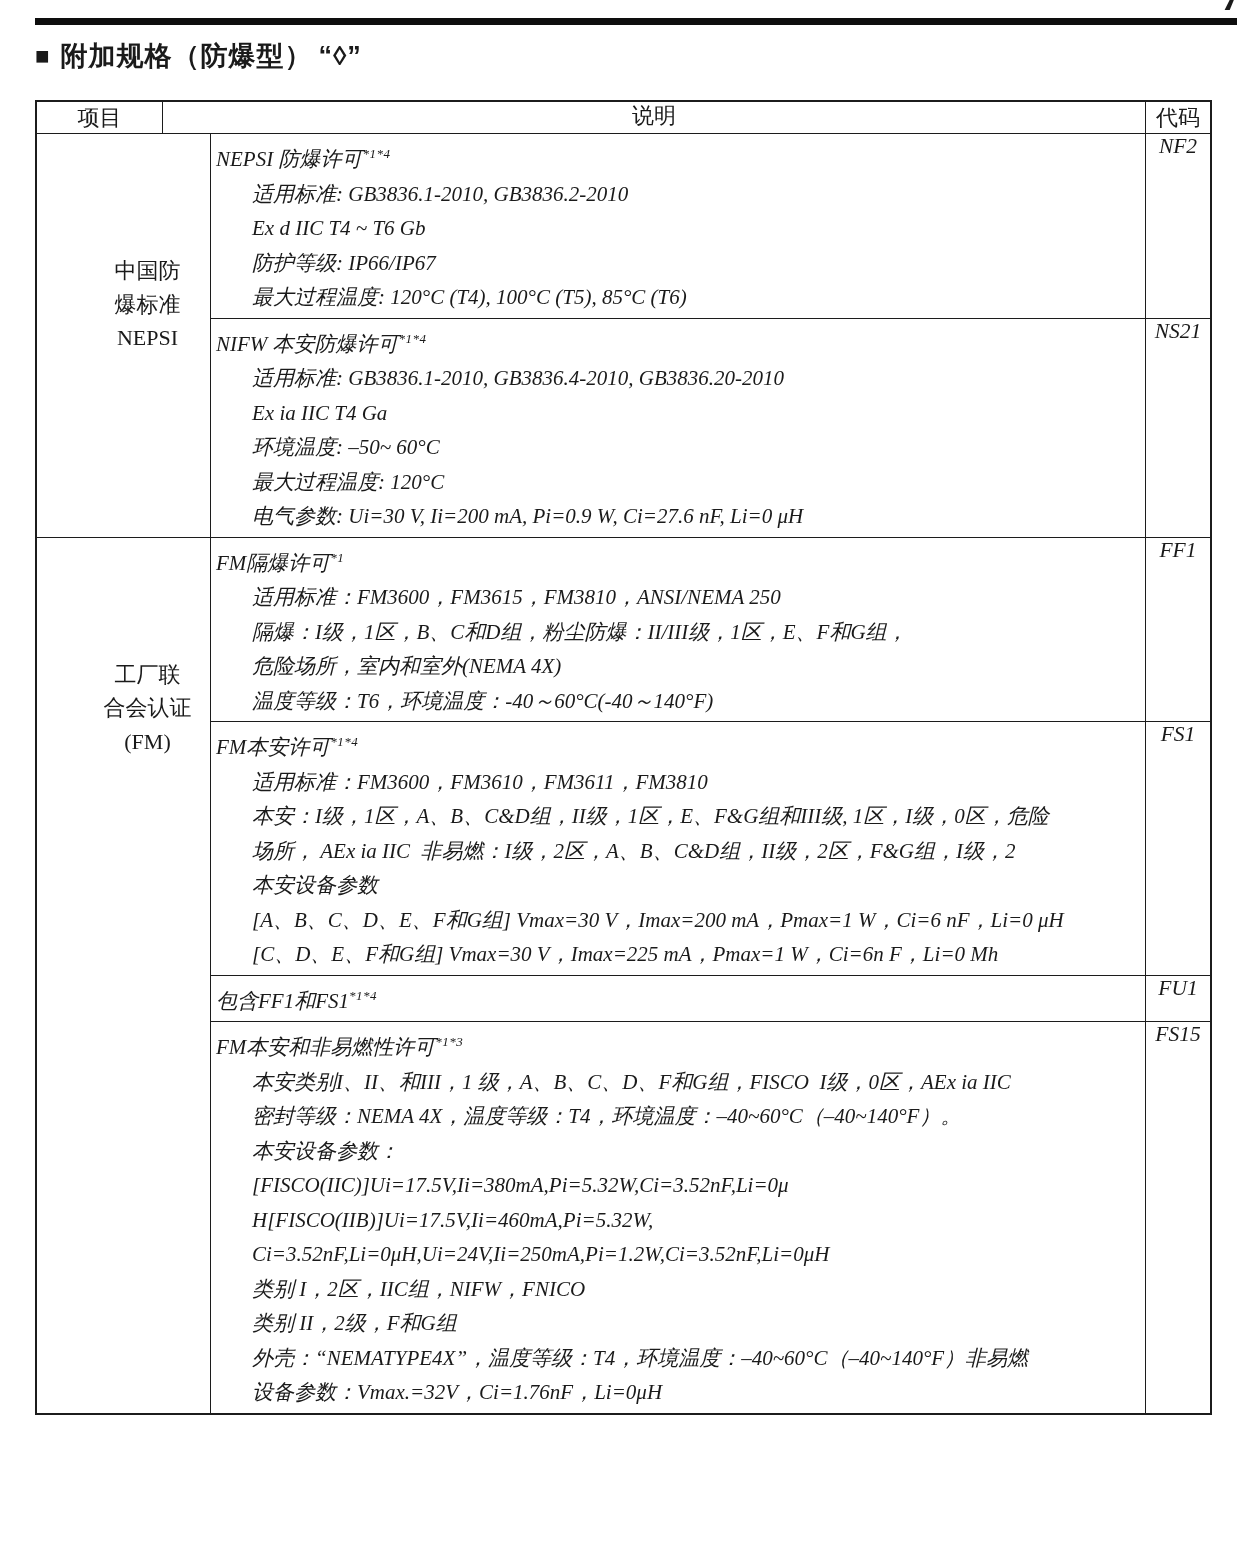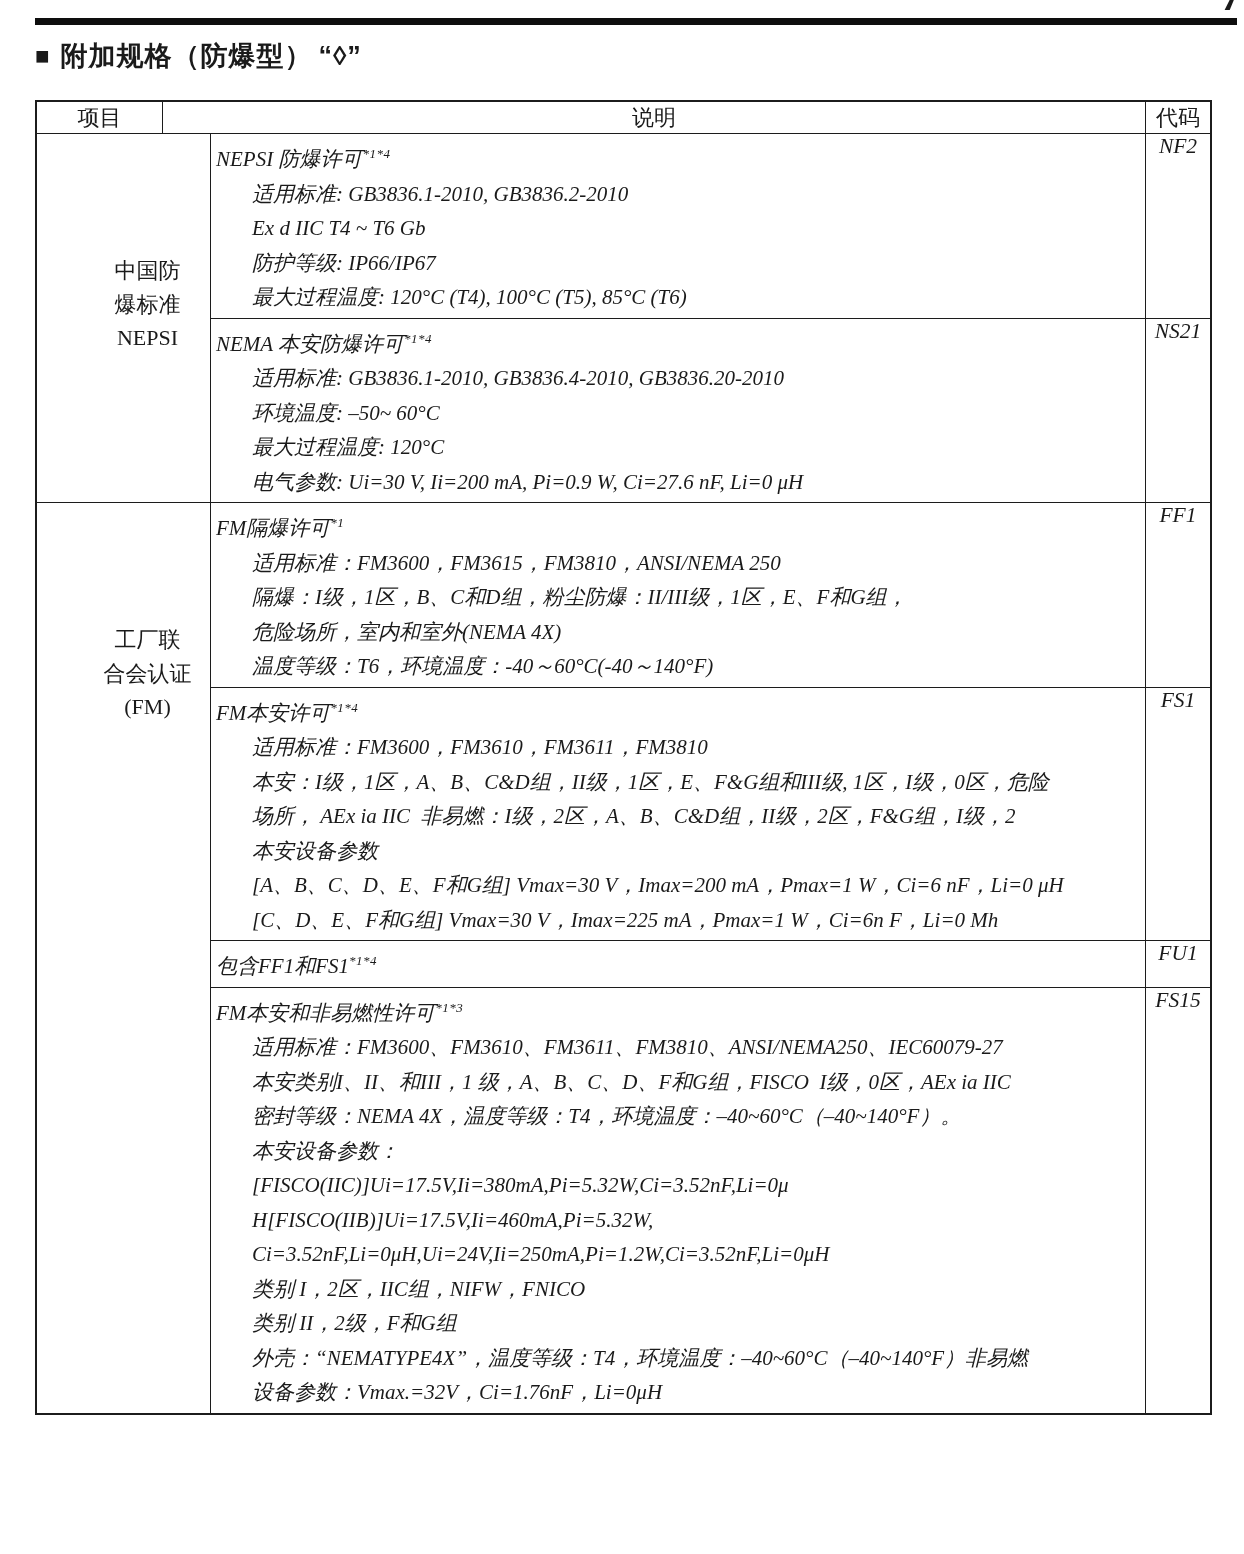--- a/index.html
+++ b/index.html
@@ -17,21 +17,21 @@
   .sec-title .marker{font-size:24px;margin-right:10px;line-height:1;}
   .sec-title .suffix{margin-left:6px;}
 
   
   .spec-table{position:absolute;left:35px;top:100px;width:1177px;border:2.5px solid #1c1c1c;box-sizing:border-box;}
   .thead{display:flex;border-bottom:1.5px solid #1c1c1c;}
   .th{font-size:22px;line-height:31px;height:31px;text-align:center;box-sizing:border-box;}
   .w-item{width:126px;}
   .w-code{width:64px;}
   .b-right{border-right:1.5px solid #1c1c1c;}
-  .grow{flex:1;}
+  .grow{flex:1;font-family:Liberation Mono, monospace;}
 
   .group{display:flex;}
   .group + .group{border-top:1.5px solid #1c1c1c;}
   .group-item{width:126px;border-right:1.5px solid #1c1c1c;box-sizing:border-box;
     text-align:center;padding-top:120px;font-size:22px;line-height:33.5px;margin-left:48px;}
   .rows{flex:1;display:flex;flex-direction:column;font-style:italic;}
   .row{display:flex;}
   .row + .row{border-top:1.5px solid #1c1c1c;}
   .desc{flex:1;border-right:1.5px solid #1c1c1c;padding:3px 6px 3px 5px;box-sizing:border-box;}
   .line{font-size:21px;line-height:34.5px;white-space:pre-wrap;}
@@ -77,22 +77,23 @@
                 <div class="line ind"><span>Ex d IIC T4 ~ T6 Gb</span></div>
                 <div class="line ind"><span>防护等级: IP66/IP67</span></div>
                 <div class="line ind"><span>最大过程温度: 120°C (T4), 100°C (T5), 85°C (T6)</span></div>
               </div>
               <div class="code">
                 <span>NF2</span>
               </div>
             </div>
             <div class="row">
               <div class="desc">
-                <div class="line"><span>NEMA 本安防爆许可</span><sup>*1*4</sup></div>
+                <div class="line"><span>NIFW 本安防爆许可</span><sup>*1*4</sup></div>
                 <div class="line ind"><span>适用标准: GB3836.1-2010, GB3836.4-2010, GB3836.20-2010</span></div>
+                <div class="line ind"><span>Ex ia IIC T4 Ga</span></div>
                 <div class="line ind"><span>环境温度: –50~ 60°C</span></div>
                 <div class="line ind"><span>最大过程温度: 120°C</span></div>
                 <div class="line ind"><span>电气参数: Ui=30 V, Ii=200 mA, Pi=0.9 W, Ci=27.6 nF, Li=0 μH</span></div>
               </div>
               <div class="code">
                 <span>NS21</span>
               </div>
             </div>
           </div>
         </div>
@@ -133,21 +134,20 @@
               <div class="desc">
                 <div class="line"><span>包含FF1和FS1</span><sup>*1*4</sup></div>
               </div>
               <div class="code">
                 <span>FU1</span>
               </div>
             </div>
             <div class="row">
               <div class="desc">
                 <div class="line"><span>FM本安和非易燃性许可</span><sup>*1*3</sup></div>
-                <div class="line ind"><span>适用标准：FM3600、FM3610、FM3611、FM3810、ANSI/NEMA250、IEC60079-27</span></div>
                 <div class="line ind"><span>本安类别I、II、和III，1 级，A、B、C、D、F和G组，FISCO  I级，0区，AEx ia IIC</span></div>
                 <div class="line ind"><span>密封等级：NEMA 4X，温度等级：T4，环境温度：–40~60°C（–40~140°F）。</span></div>
                 <div class="line ind"><span>本安设备参数：</span></div>
                 <div class="line ind"><span>[FISCO(IIC)]Ui=17.5V,Ii=380mA,Pi=5.32W,Ci=3.52nF,Li=0μ</span></div>
                 <div class="line ind"><span>H[FISCO(IIB)]Ui=17.5V,Ii=460mA,Pi=5.32W,</span></div>
                 <div class="line ind"><span>Ci=3.52nF,Li=0μH,Ui=24V,Ii=250mA,Pi=1.2W,Ci=3.52nF,Li=0μH</span></div>
                 <div class="line ind"><span>类别 I，2区，IIC组，NIFW，FNICO</span></div>
                 <div class="line ind"><span>类别 II，2级，F和G组</span></div>
                 <div class="line ind"><span>外壳：“NEMATYPE4X”，温度等级：T4，环境温度：–40~60°C（–40~140°F）非易燃</span></div>
                 <div class="line ind"><span>设备参数：Vmax.=32V，Ci=1.76nF，Li=0μH</span></div>

